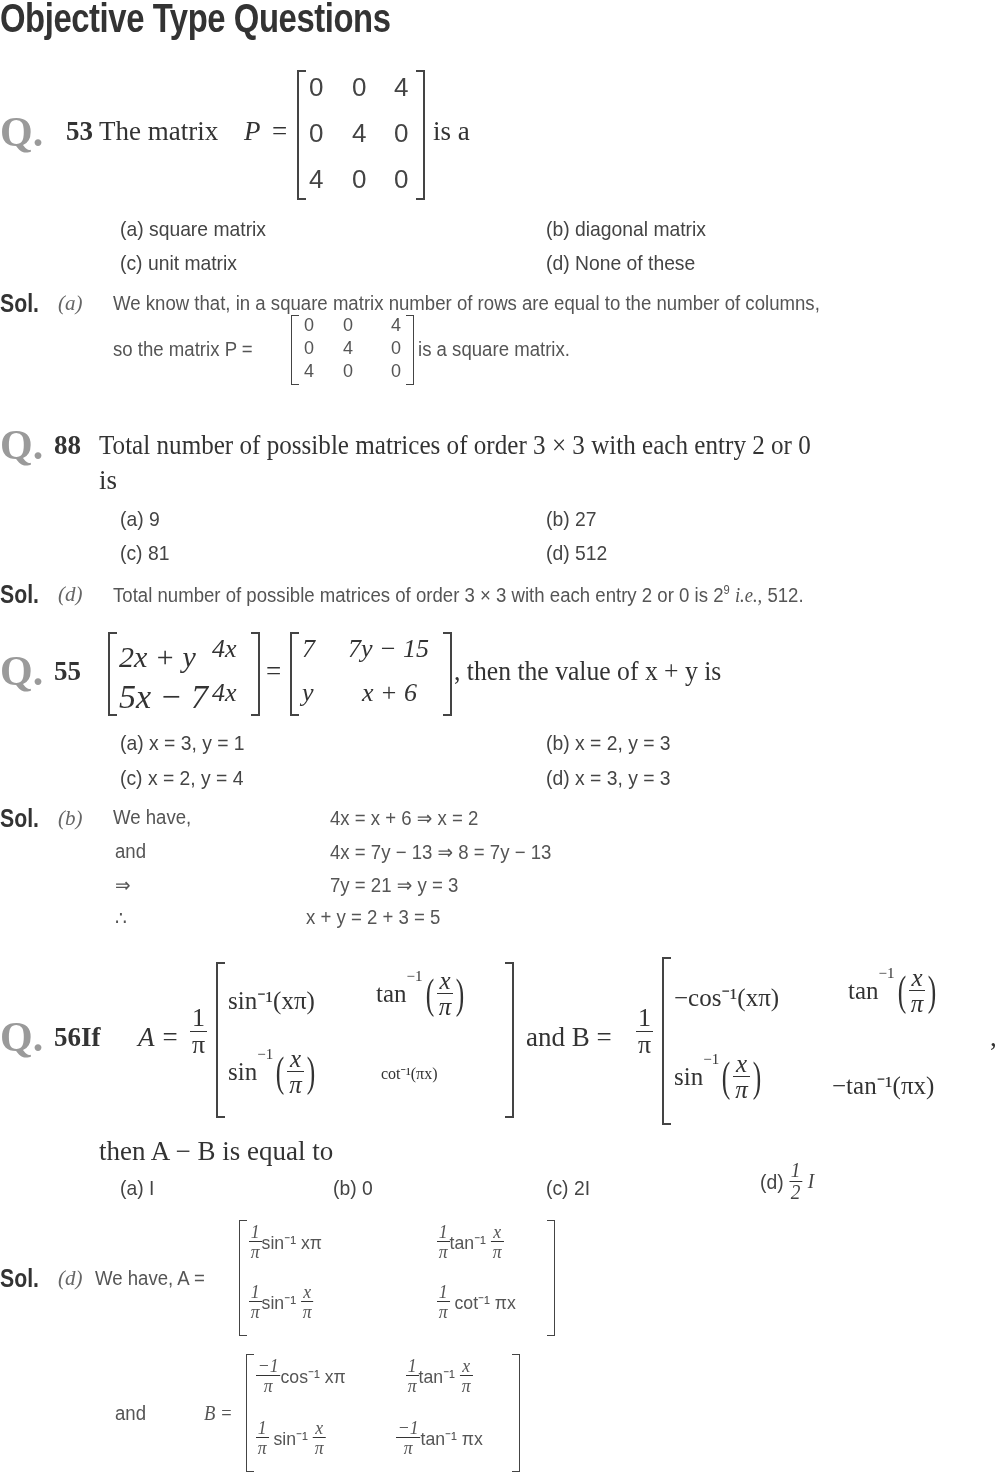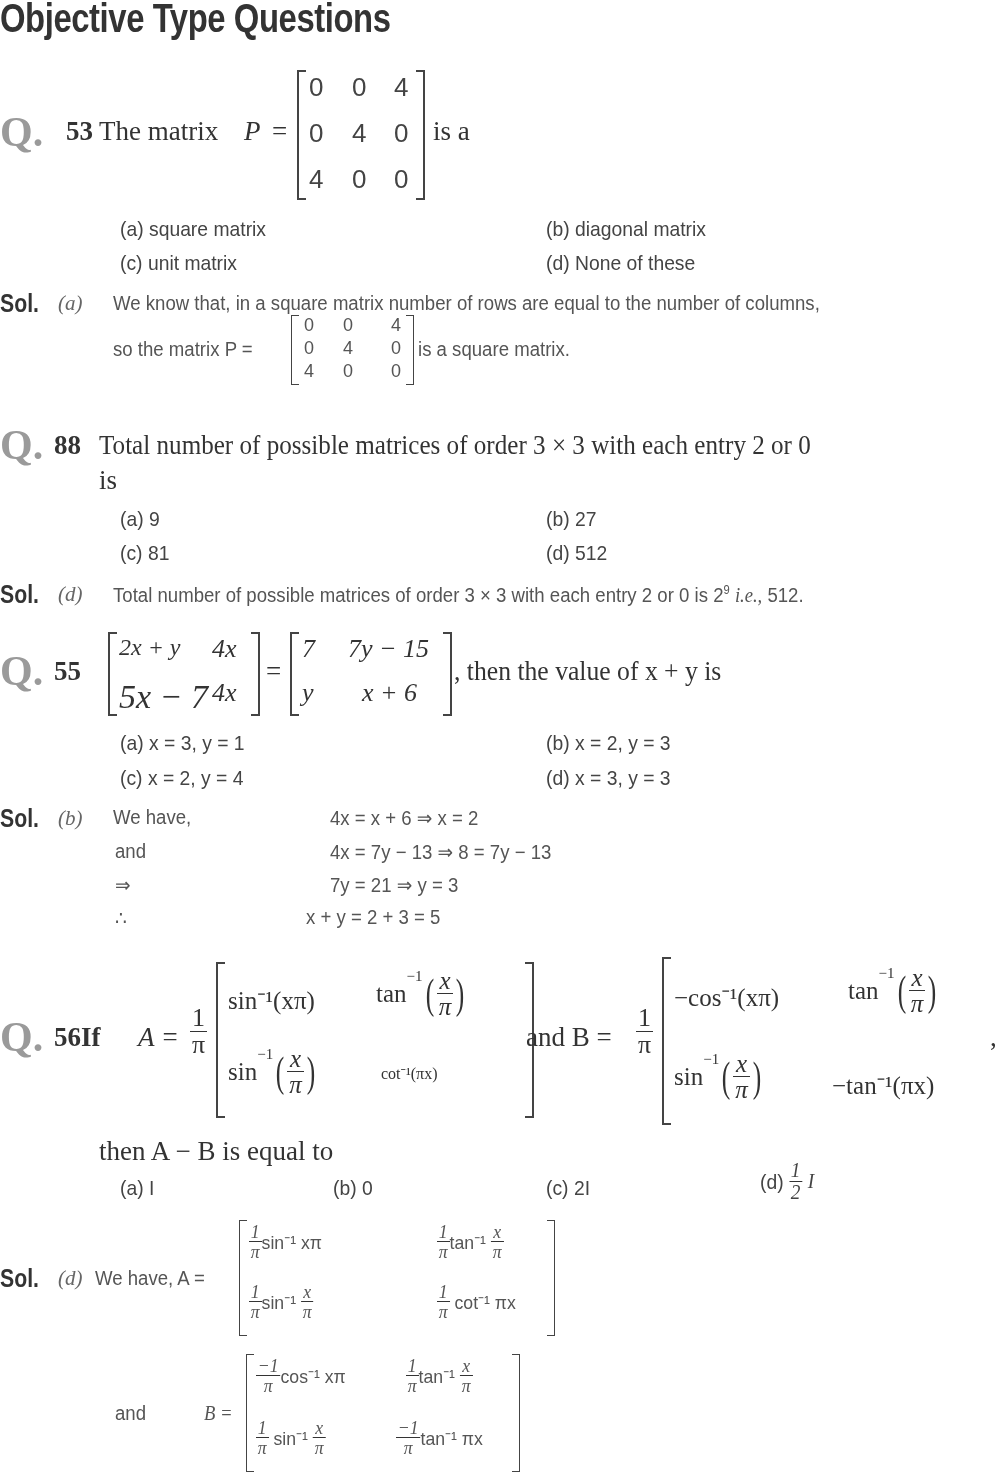--- a/index.html
+++ b/index.html
@@ -93,21 +93,21 @@
   <span>Total number of possible matrices of order 3 × 3 with each entry 2 or 0 is 2</span><sup>9</sup>
   <span class="it">i.e.,</span>
   <span>512.</span>
 </div>
 
 <div class="abs qmark" style="left:0;top:647px;">Q.</div>
 <div class="abs qnum" style="left:54px;top:656px;">55</div>
 <div class="abs" style="left:108px;top:632px;width:152px;height:84px;">
   <div class="brk l" style="left:0;top:0;height:80px;"></div>
   <div class="brk r" style="right:0;top:0;height:80px;"></div>
-  <div class="cell qtext it" style="left:11px;top:2px;font-size:24px;">2x + y</div>
+  <div class="cell qtext it" style="left:11px;top:8px;font-size:30px;">2x + y</div>
   <div class="cell qtext it" style="left:104px;top:2px;font-size:26px;">4x</div>
   <div class="cell qtext it" style="left:11px;top:46px;font-size:34px;">5x − 7</div>
   <div class="cell qtext it" style="left:104px;top:46px;font-size:26px;">4x</div>
 </div>
 <div class="abs qtext" style="left:266px;top:656px;">=</div>
 <div class="abs" style="left:290px;top:632px;width:162px;height:84px;">
   <div class="brk l" style="left:0;top:0;height:80px;"></div>
   <div class="brk r" style="right:0;top:0;height:80px;"></div>
   <div class="cell qtext it" style="left:12px;top:2px;font-size:26px;">7</div>
   <div class="cell qtext it" style="left:58px;top:2px;font-size:26px;">7y − 15</div>
@@ -133,21 +133,21 @@
 <div class="abs soltext" style="left:306px;top:906px;">x + y = 2 + 3 = 5</div>
 
 <div class="abs qmark" style="left:0;top:1013px;">Q.</div>
 <div class="abs qnum" style="left:54px;top:1022px;">56</div>
 <div class="abs qtext" style="left:81px;top:1022px;font-weight:bold;">If</div>
 <div class="abs qtext it" style="left:138px;top:1022px;">A =</div>
 <div class="abs qtext" style="left:190px;top:1005px;">
   <span class="frac" style="font-size:26px;"><span class="n">1</span><span class="d">π</span></span>
 </div>
 
-<div class="abs" style="left:216px;top:962px;width:298px;height:156px;padding-left:20px;">
+<div class="abs" style="left:216px;top:962px;width:298px;height:156px;">
   <div class="brk l" style="left:0;top:0;height:152px;"></div>
   <div class="brk r" style="right:0;top:0;height:152px;"></div>
   <div class="cell qtext" style="left:12px;top:20px;font-size:25px;">sin⁻¹(xπ)</div>
   <div class="cell qtext" style="left:160px;top:6px;font-size:25px;">
     <span style="vertical-align:middle;">tan</span><sup style="vertical-align:top;">−1</sup><span class="paren">(</span><span class="frac it"><span class="n">x</span><span class="d">π</span></span><span class="paren">)</span>
   </div>
   <div class="cell qtext" style="left:12px;top:84px;font-size:25px;">
     <span style="vertical-align:middle;">sin</span><sup style="vertical-align:top;">−1</sup><span class="paren">(</span><span class="frac it"><span class="n">x</span><span class="d">π</span></span><span class="paren">)</span>
   </div>
   <div class="cell qtext" style="left:165px;top:100px;font-size:16px;">cot⁻¹(πx)</div>

